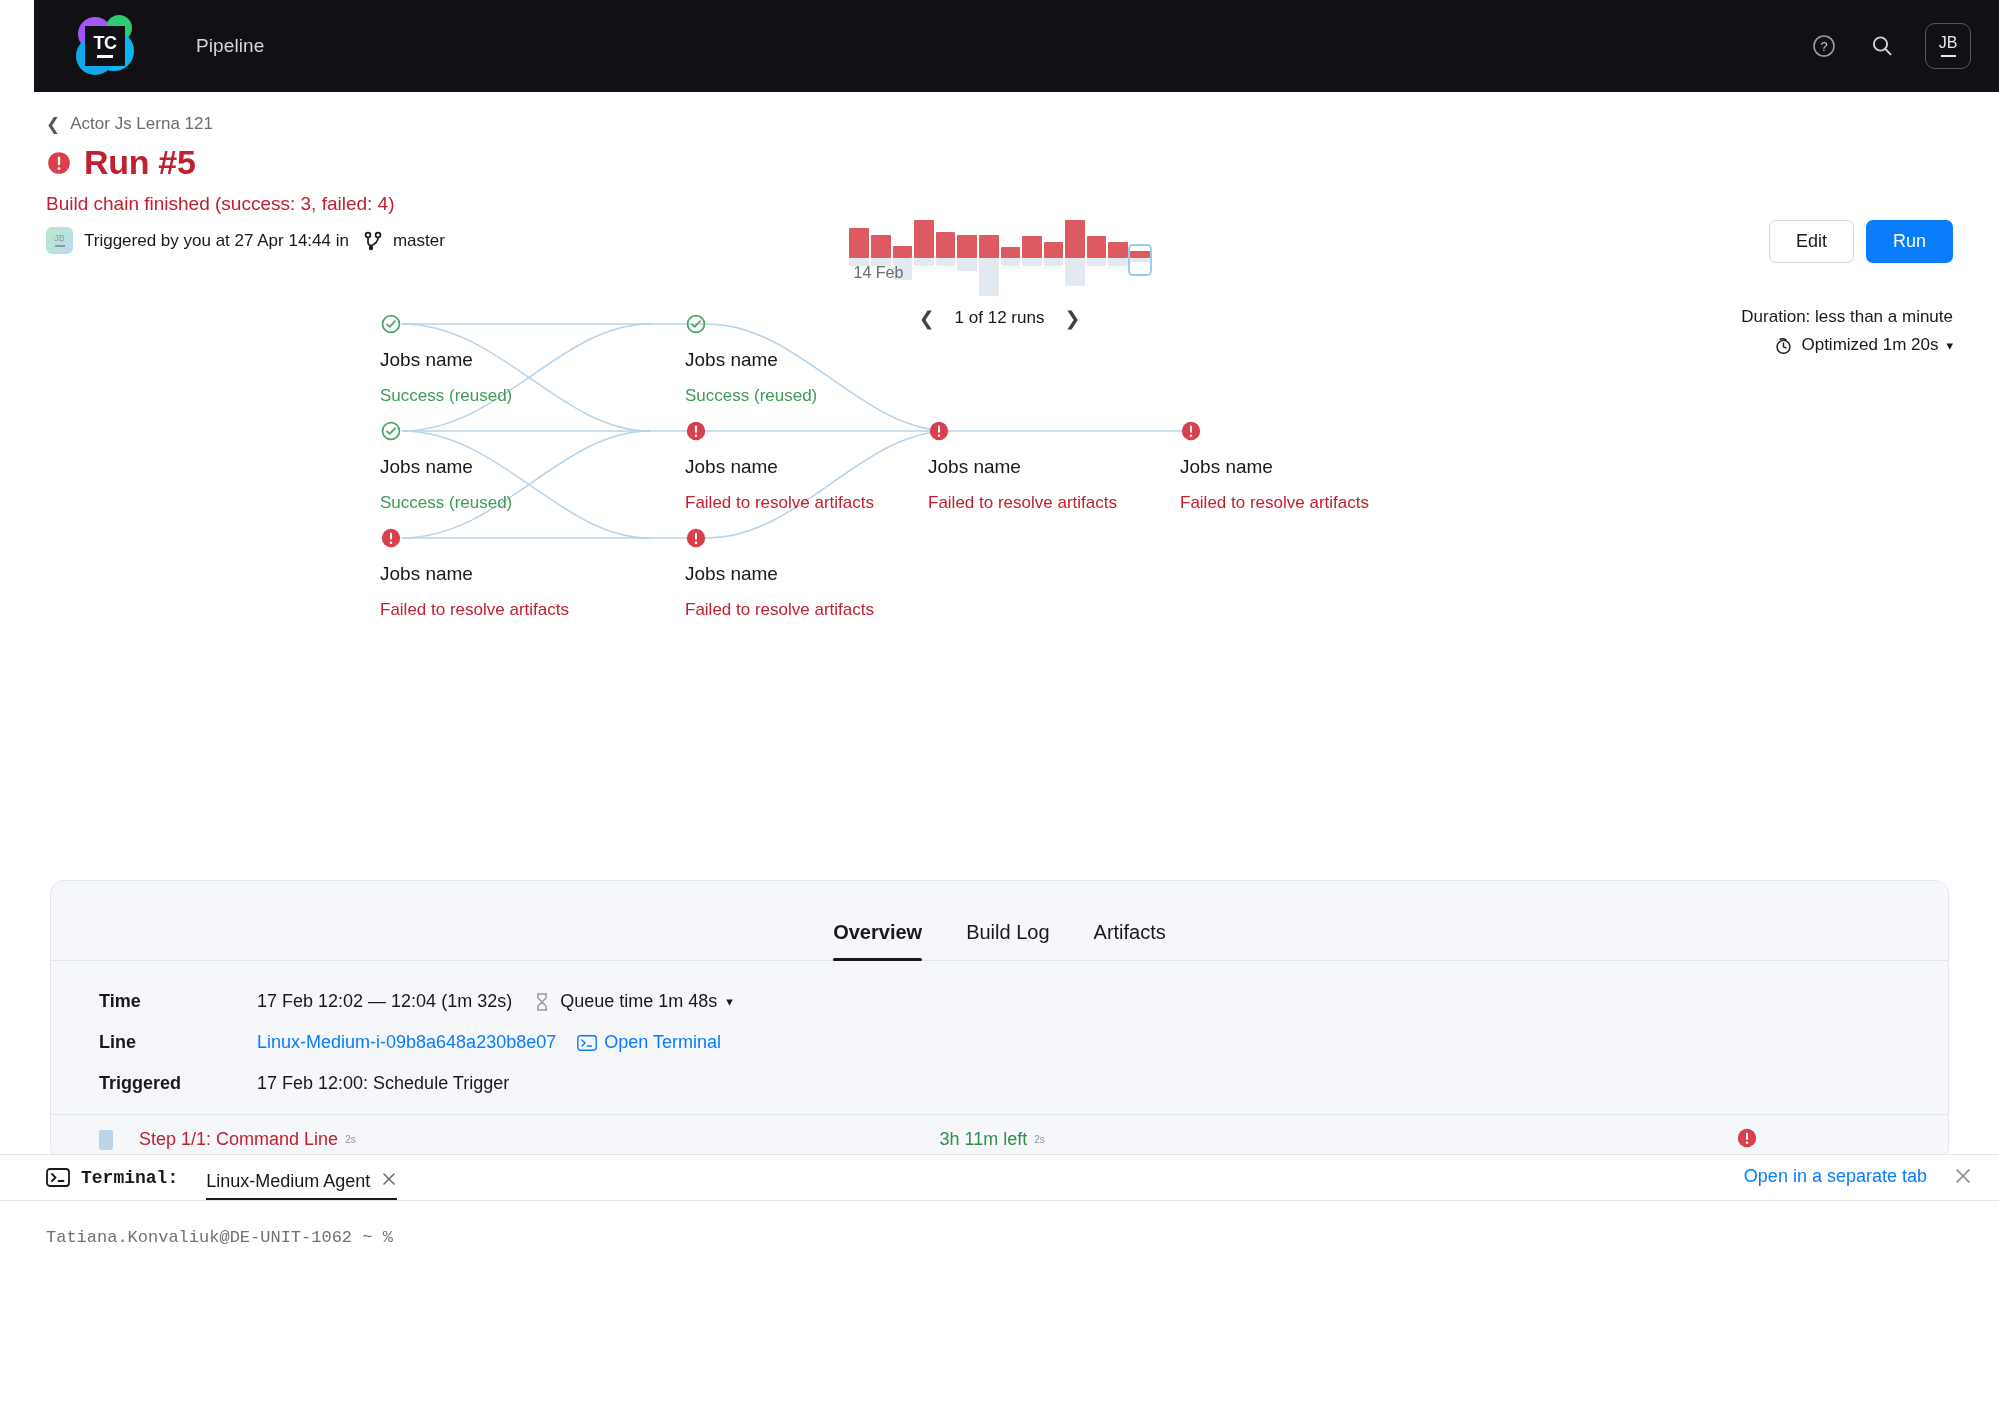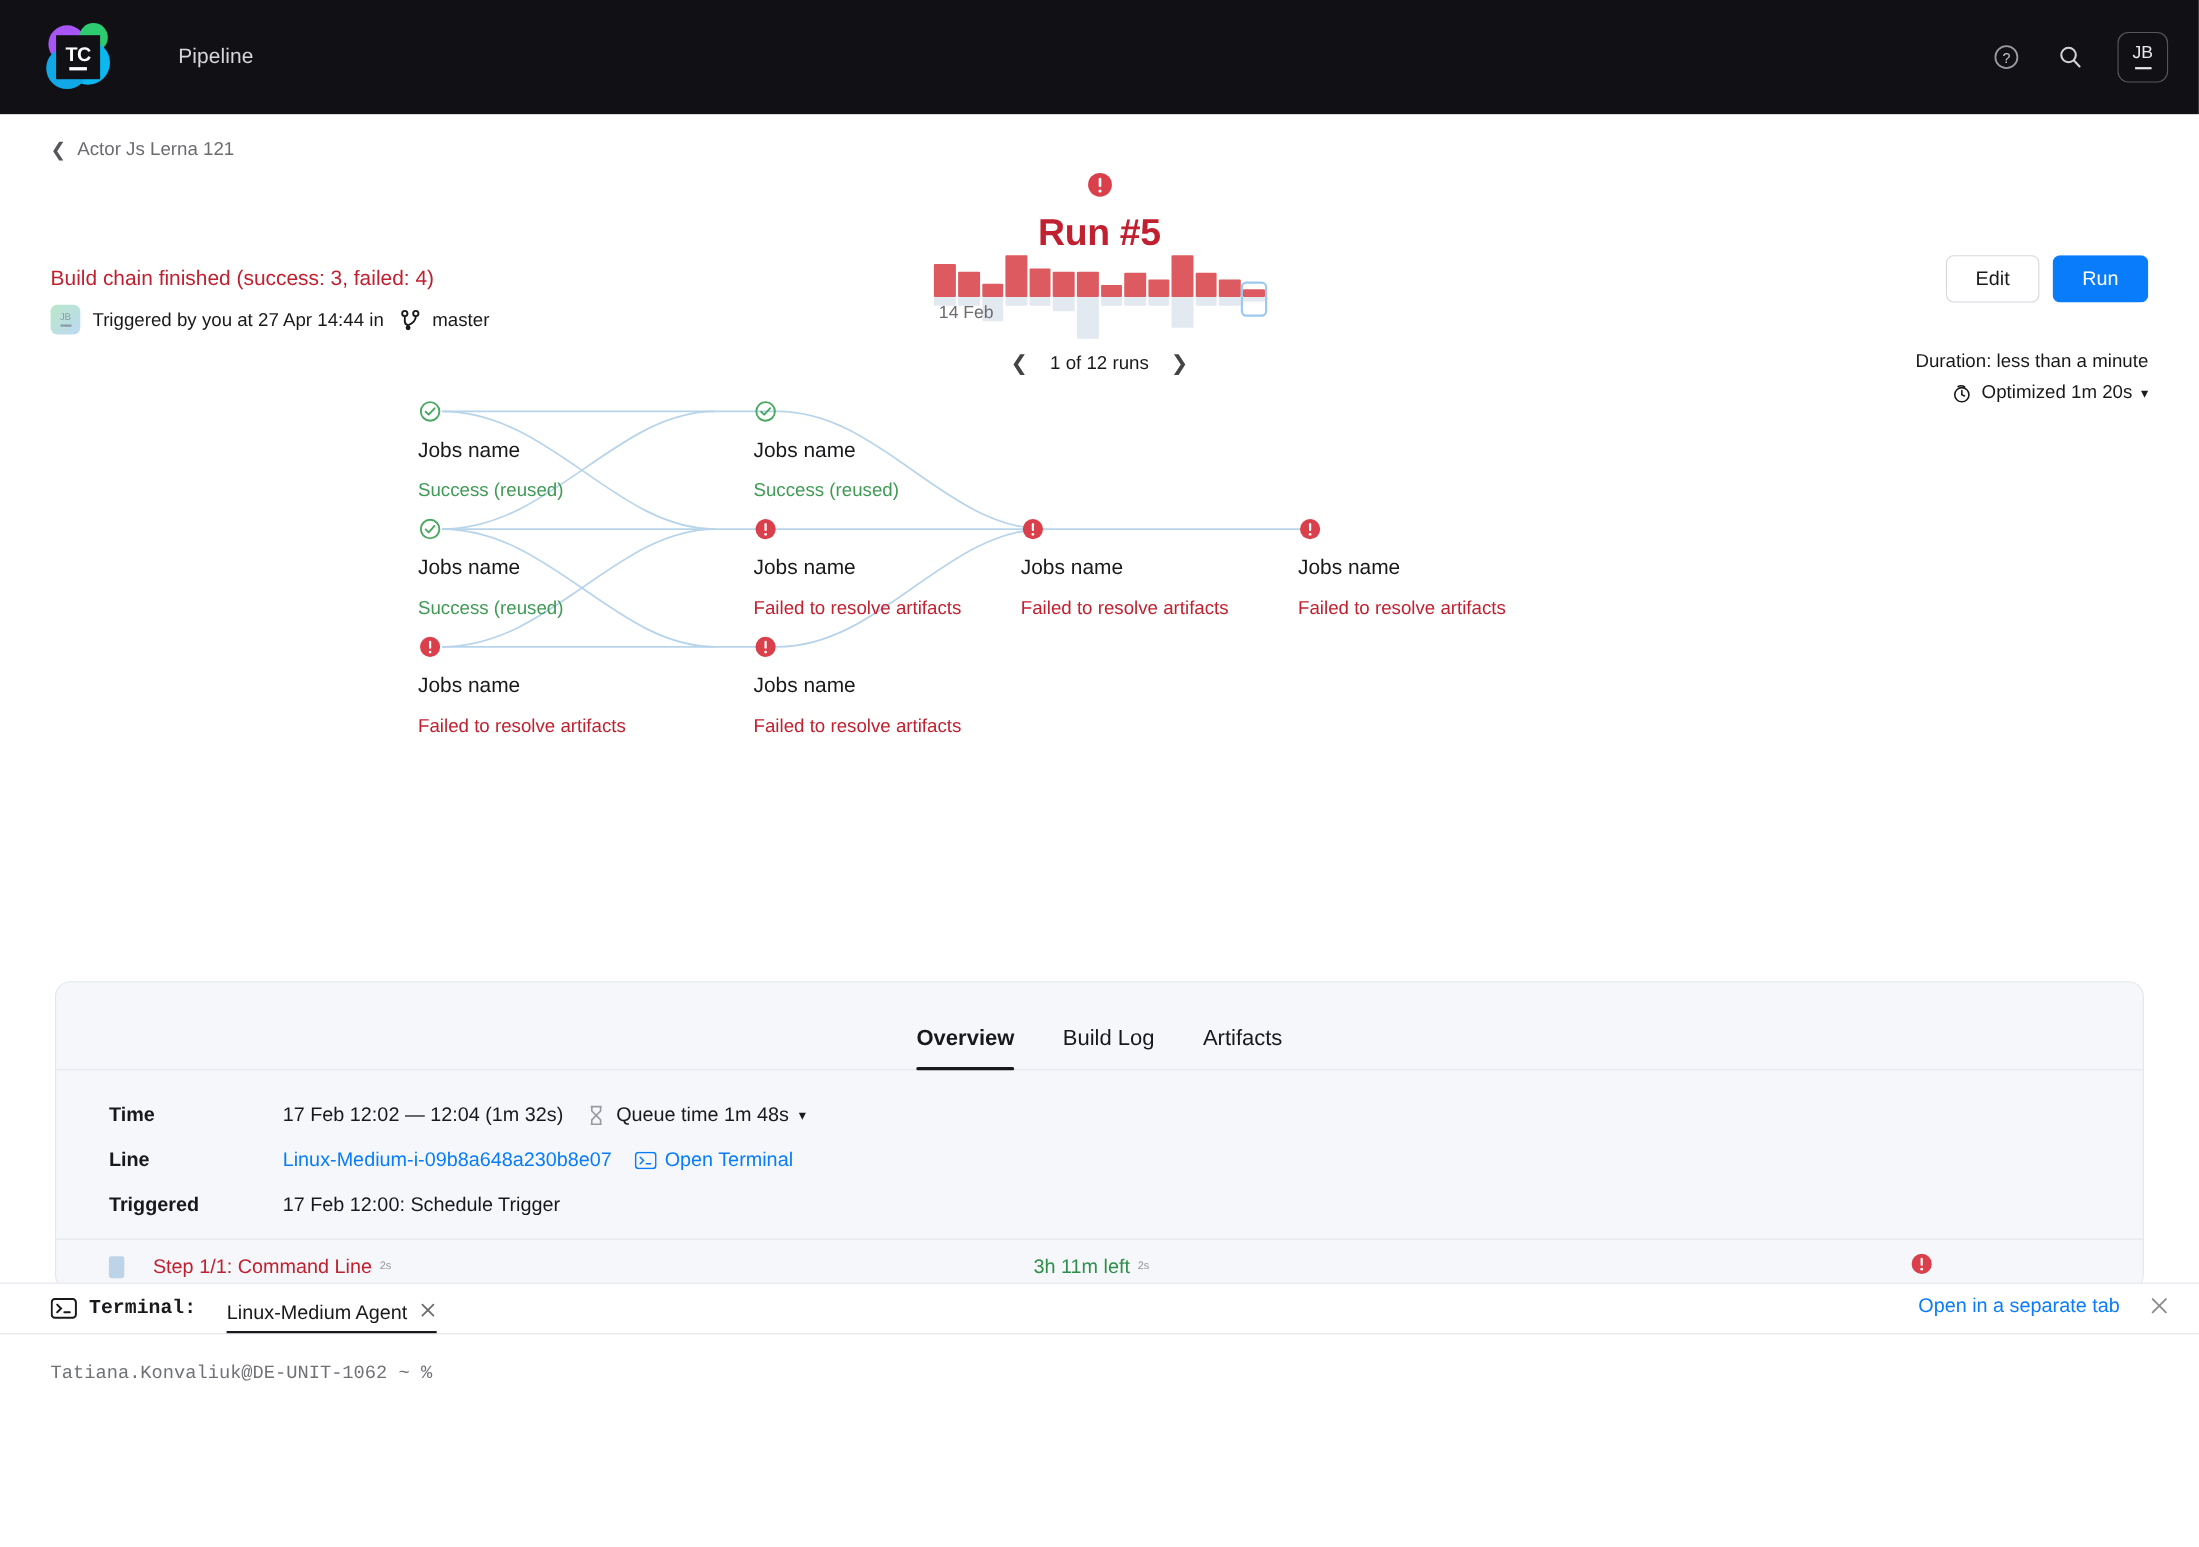--- a/index.html
+++ b/index.html
@@ -6,26 +6,27 @@
   html, body {
     width: 1999px; height: 1406px;
     background: #ffffff;
     font-family: "Liberation Sans", sans-serif;
     color: #19191c;
     overflow: hidden;
   }
 
   
   .topnav {
-    height: 104px;
+    height: 92px;
     background: #111115;
     display: flex;
     align-items: center;
     padding: 0 28px 0 40px;
     position: relative;
+    margin-left: 34px;
   }
   .tc-logo { width: 62px; height: 62px; position: relative; flex: none; }
   .tc-blob { position: absolute; border-radius: 50%; }
   .b-purple { width: 34px; height: 34px; left: 4px;  top: 2px;  background: #a855f7; }
   .b-green  { width: 26px; height: 26px; left: 32px; top: 0px;  background: #2ecc71; }
   .b-cyan   { width: 40px; height: 40px; left: 20px; top: 16px; background: #0bb8f0; }
   .b-blue   { width: 38px; height: 38px; left: 2px;  top: 22px; background: #11a8e8; }
   .tc-square {
     position: absolute; left: 11px; top: 11px; width: 40px; height: 40px;
     background: #111115; display: flex; flex-direction: column;
@@ -58,21 +59,21 @@
   .page { position: relative; height: 1306px; background: #fff; }
 
   
   .hdr { position: relative; padding: 22px 46px 0 46px; }
   .breadcrumb {
     display: flex; align-items: center; gap: 10px;
     color: #6b6b70; font-size: 17px; cursor: pointer; width: fit-content;
   }
   .bc-chev { font-size: 17px; color: #55555a; line-height: 1; }
   .run-title {
-    display: flex; align-items: center; gap: 12px; margin-top: 9px; flex-direction: column;
+    display: flex; align-items: center; gap: 12px; margin-top: 9px;
   }
   .run-title .rt-text {
     font-size: 34px; font-weight: 700; color: #c0202f; letter-spacing: -0.3px;
   }
   .status-msg { color: #c0202f; font-size: 19px; margin-top: 11px; }
   .trig-row {
     display: flex; align-items: center; gap: 11px; margin-top: 12px;
     font-size: 17px; color: #19191c;
   }
   .mini-av {

